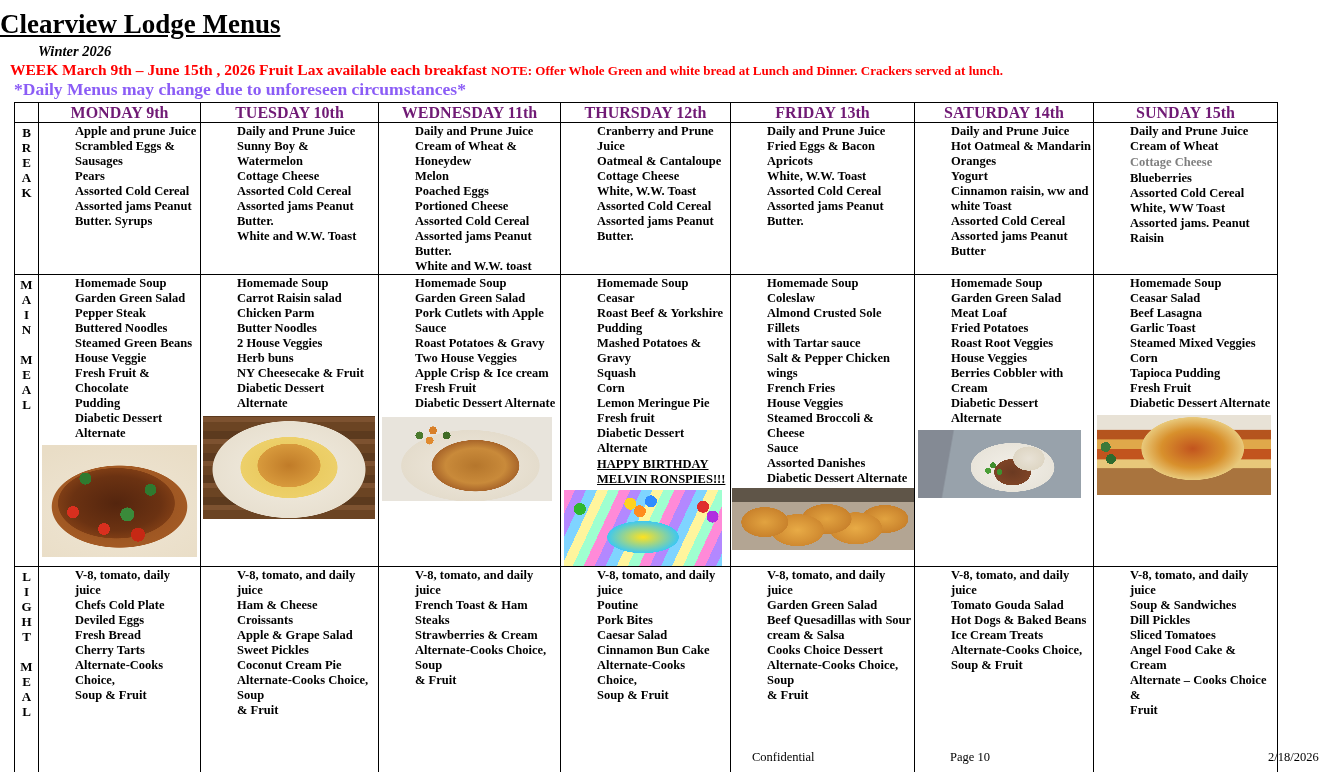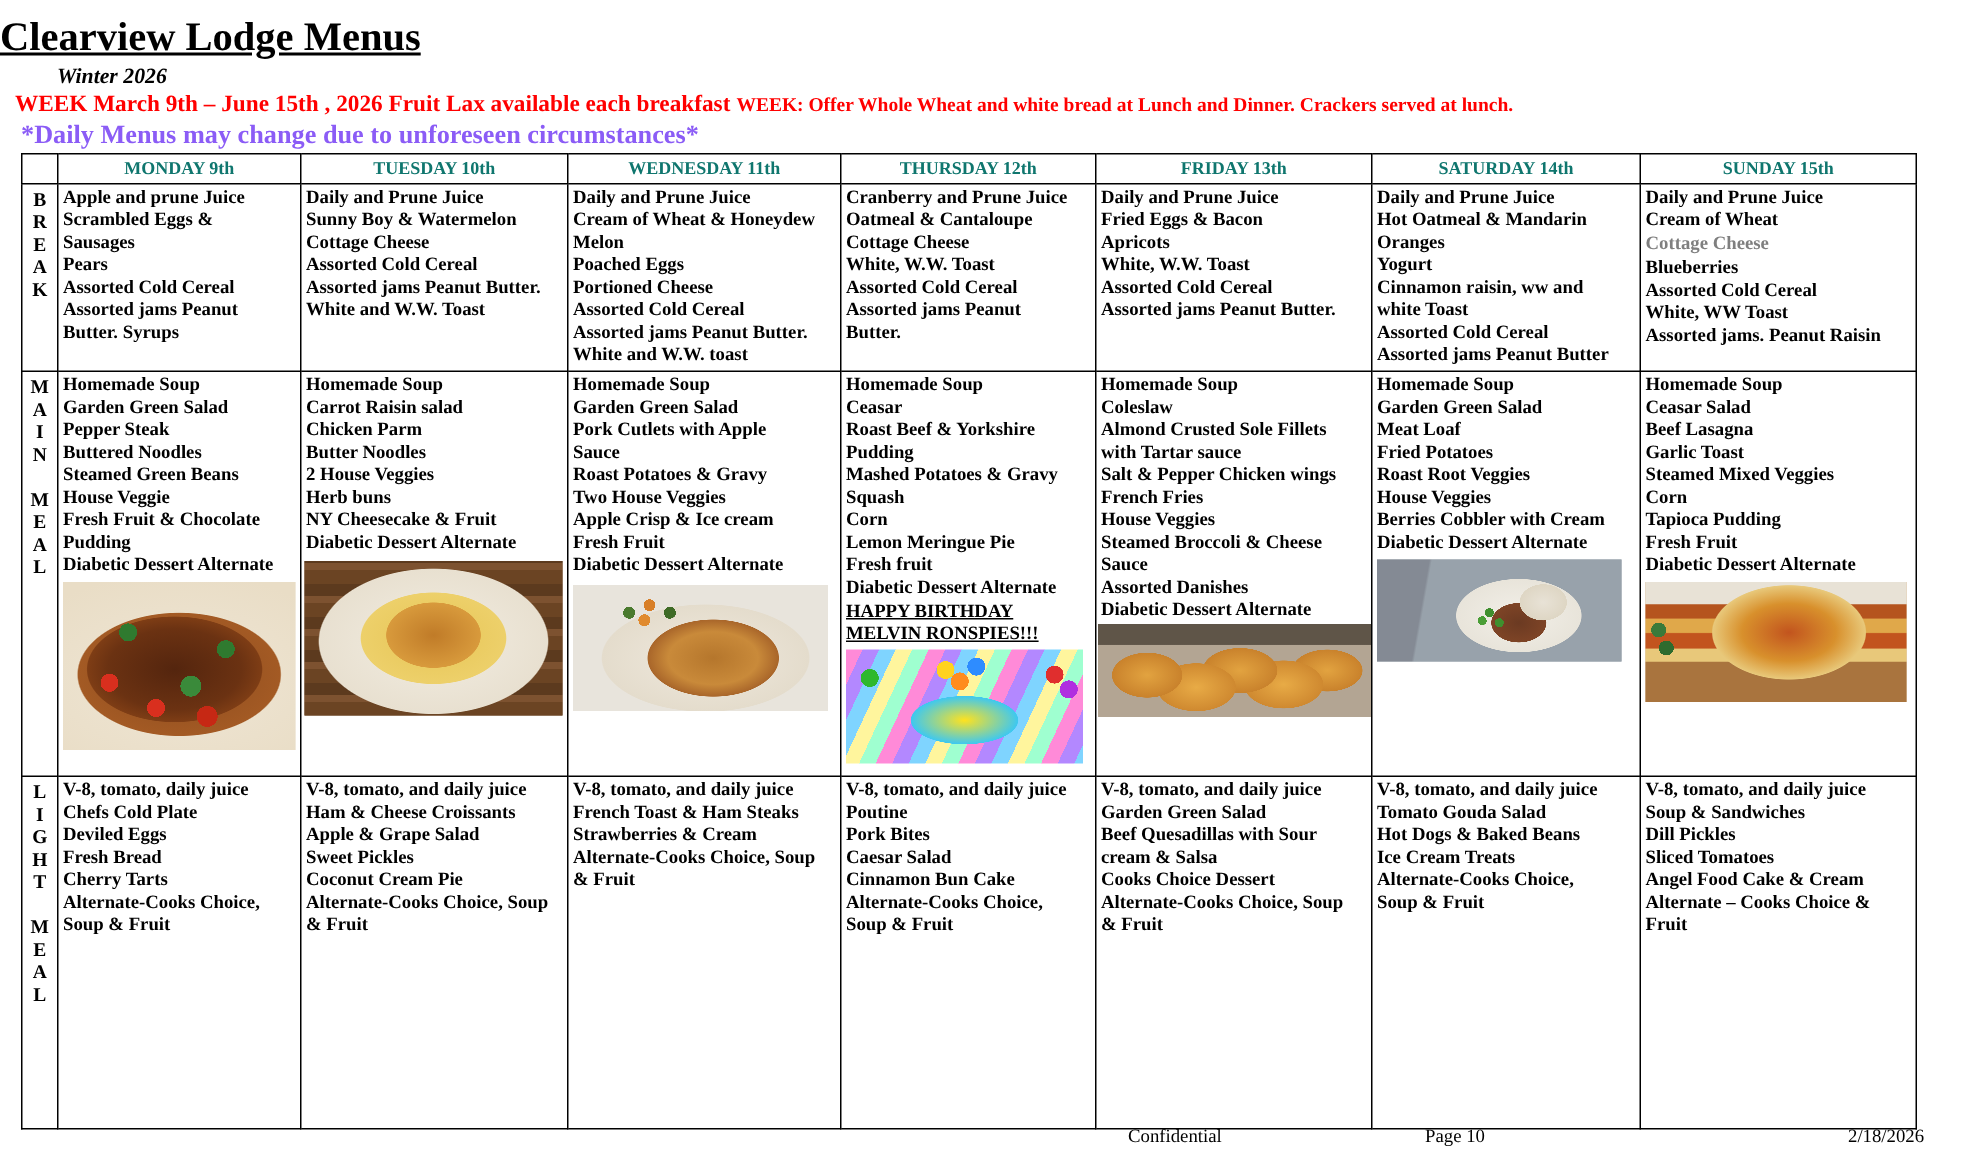--- a/index.html
+++ b/index.html
@@ -11,27 +11,27 @@
   .title-wrap { text-align:left; padding-top:9px; }
   .title { font-size:27px; font-weight:bold; text-decoration:underline; }
   .season { font-size:14.5px; font-weight:bold; margin:3px 0 0 38px;font-style:italic; }
   .week-line { margin:1px 0 0 10px; color:#ff0000; font-weight:bold; }
   .week-main { font-size:15.5px; }
   .week-note { font-size:13px; }
   .disclaimer { margin:0 0 0 14px; color:#8b5cf6; font-weight:bold; font-size:17.5px; }
 
   table.menu { border-collapse:collapse; margin:2px 0 0 14px; table-layout:fixed; }
   td { border:1.5px solid #000; vertical-align:top; padding:0; overflow:hidden; }
-  .day-header { color:#0f766e; font-weight:bold; font-size:12px; text-align:center; line-height:19px; }
+  .day-header { color:#701a75; font-weight:bold; font-size:16px; text-align:center; line-height:19px; }
   tr.r-head td { height:19px; }
   tr.r-break td { height:122px; }
   tr.r-main td { height:267px; }
   tr.r-light td { height:232px; }
   .row-label { text-align:center; font-weight:bold; font-size:13px; line-height:15px; padding-top:2px; white-space:pre-line; }
-  .lines { white-space:pre-line; font-weight:bold; font-size:12.5px; line-height:15px; padding:1px 2px 0 3px; }
+  .lines { white-space:pre-line; font-weight:bold; font-size:12.5px; line-height:15px; padding:1px 2px 0 3px;margin-left:33px; }
   .gray { color:#7f7f7f; }
   .bday { text-align:left;text-decoration:underline; }
 
   .photo { display:block; margin:2px 0 0 3px; }
   .photo-pepper-steak {
     width:155px; height:112px; margin-top:4px;
     background-color:#f3ede2;
     background-image:
       radial-gradient(circle 6px at 28% 30%, #2f7a2f 99%, transparent),
       radial-gradient(circle 7px at 55% 62%, #3a8a3a 99%, transparent),
@@ -104,32 +104,32 @@
     background-image:
       radial-gradient(circle 5px at 8% 55%, #2e6b2e 99%, transparent),
       radial-gradient(circle 5px at 5% 40%, #3a7a3a 99%, transparent),
       radial-gradient(ellipse 45% 60% at 55% 42%, #c2541e 0%, #d8902c 40%, #e8c87a 65%, transparent 66%),
       linear-gradient(180deg, #e8e2d6 0 18%, #b5541e 19% 30%, #e0a84a 31% 42%, #c2541e 43% 55%, #e8c87a 56% 66%, #a9743e 67%);
   }
 
   .footer span { position:absolute; top:750px; font-size:12.5px; }
   .footer-confidential { left:752px; }
   .footer-page { left:950px; }
-  .footer-date { left:1232px; }
+  .footer-date { left:1268px; }
 </style>
 </head>
 <body>
 
 <div class="title-wrap">
   <span class="title">Clearview Lodge Menus</span>
 </div>
 <div class="season">Winter 2026</div>
 <div class="week-line">
   <span class="week-main">WEEK March 9th – June 15th , 2026 Fruit Lax available each breakfast</span>
-  <span class="week-note">WEEK:  Offer Whole Wheat and white bread at Lunch and Dinner.  Crackers served at lunch.</span>
+  <span class="week-note">NOTE:  Offer Whole Green and white bread at Lunch and Dinner.  Crackers served at lunch.</span>
 </div>
 <div class="disclaimer">*Daily Menus may change due to unforeseen circumstances*</div>
 
 <table class="menu">
   <colgroup>
     <col style="width:24px">
       <col style="width:162px">
       <col style="width:178px">
       <col style="width:182px">
     <col style="width:170px">

